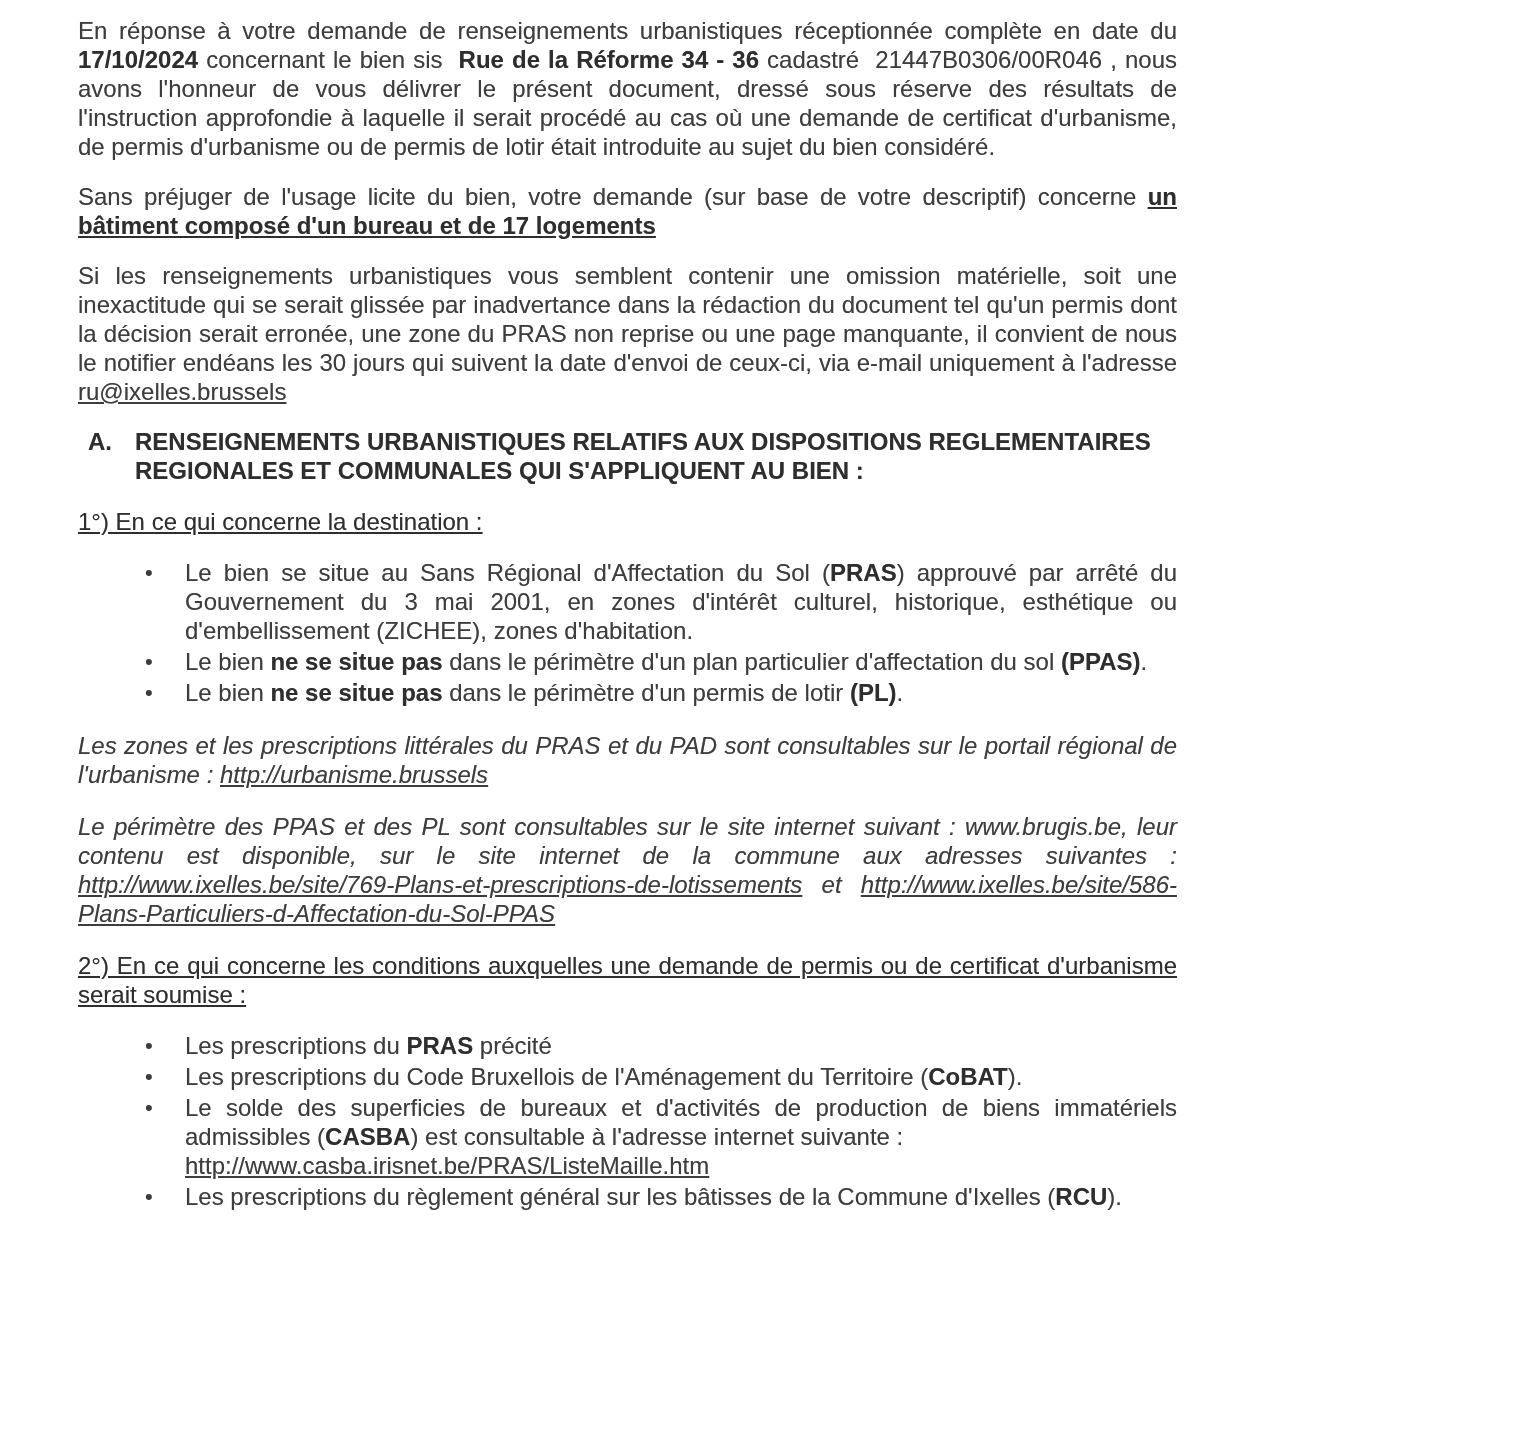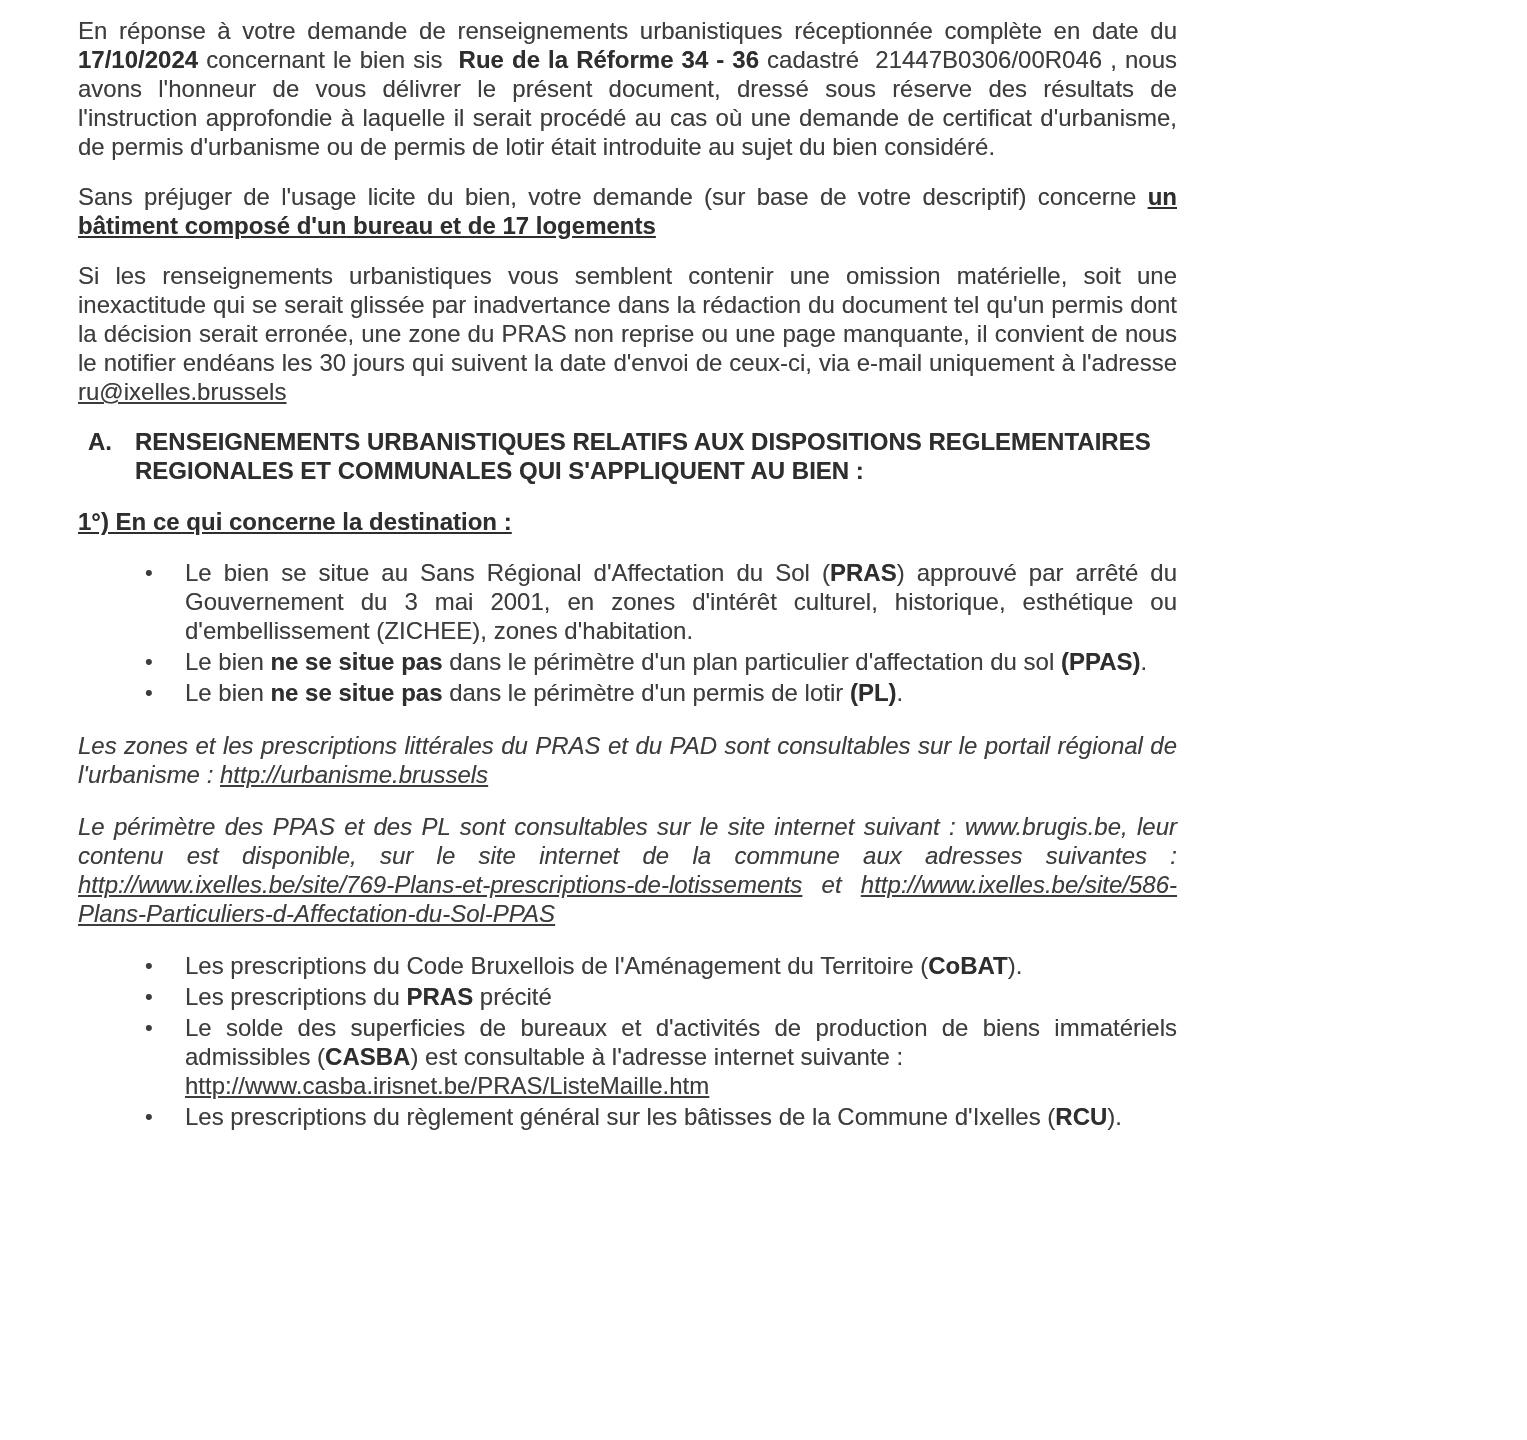--- a/index.html
+++ b/index.html
@@ -37,21 +37,21 @@
   }
   .heading-a {
     display: flex;
     font-weight: bold;
     color: #2e2e2e;
     margin: 3px 0 22px 10px;
     text-align: left;
   }
   .heading-a .marker { flex: none; width: 47px; }
   .heading-sub {
-    font-weight: bold;
+    font-weight: normal;
     color: #2e2e2e;
     text-align: justify;
     margin: 0 0 22px 0;
   }
   ul.bullets {
     list-style: none;
     margin: 0 0 24px 0;
     padding: 0 0 0 107px;
   }
   ul.bullets li {
@@ -80,20 +80,21 @@
         <span><span>RENSEIGNEMENTS URBANISTIQUES RELATIFS AUX DISPOSITIONS REGLEMENTAIRES REGIONALES ET COMMUNALES QUI S'APPLIQUENT AU BIEN :</span></span>
       </div>
       <div class="heading-sub"><span class="u">1°) En ce qui concerne la destination :</span></div>
       <ul class="bullets">
         <li><span>Le bien se situe au Sans Régional d'Affectation du Sol (</span><span class="b">PRAS</span><span>) approuvé par arrêté du Gouvernement du 3 mai 2001, en zones d'intérêt culturel, historique, esthétique ou d'embellissement (ZICHEE), zones d'habitation.</span></li>
         <li><span>Le bien </span><span class="b">ne se situe pas</span><span> dans le périmètre d'un plan particulier d'affectation du sol </span><span class="b">(PPAS)</span><span>.</span></li>
         <li><span>Le bien </span><span class="b">ne se situe pas</span><span> dans le périmètre d'un permis de lotir </span><span class="b">(PL)</span><span>.</span></li>
       </ul>
       <p class="p-italic"><span>Les zones et les prescriptions littérales du PRAS et du PAD sont consultables sur le portail régional de l'urbanisme : </span><span class="link">http://urbanisme.brussels</span></p>
       <p class="p-italic"><span>Le périmètre des PPAS et des PL sont consultables sur le site internet suivant : www.brugis.be, leur contenu est disponible, sur le site internet de la commune aux adresses suivantes : </span><span class="link">http://www.ixelles.be/site/769-Plans-et-prescriptions-de-lotissements</span><span> et </span><span class="link">http://www.ixelles.be/site/586-Plans-Particuliers-d-Affectation-du-Sol-PPAS</span></p>
+      <div class="heading-sub"><span class="u">2°) En ce qui concerne les conditions auxquelles une demande de permis ou de certificat d'urbanisme serait soumise :</span></div>
       <ul class="bullets">
+        <li><span>Les prescriptions du </span><span class="b">PRAS</span><span> précité</span></li>
         <li><span>Les prescriptions du Code Bruxellois de l'Aménagement du Territoire (</span><span class="b">CoBAT</span><span>).</span></li>
-        <li><span>Les prescriptions du </span><span class="b">PRAS</span><span> précité</span></li>
         <li><span>Le solde des superficies de bureaux et d'activités de production de biens immatériels admissibles (</span><span class="b">CASBA</span><span>) est consultable à l'adresse internet suivante :</span><br><span class="link">http://www.casba.irisnet.be/PRAS/ListeMaille.htm</span></li>
         <li><span>Les prescriptions du règlement général sur les bâtisses de la Commune d'Ixelles (</span><span class="b">RCU</span><span>).</span></li>
       </ul>
     </div>
 </div>
 
 </body></html>

